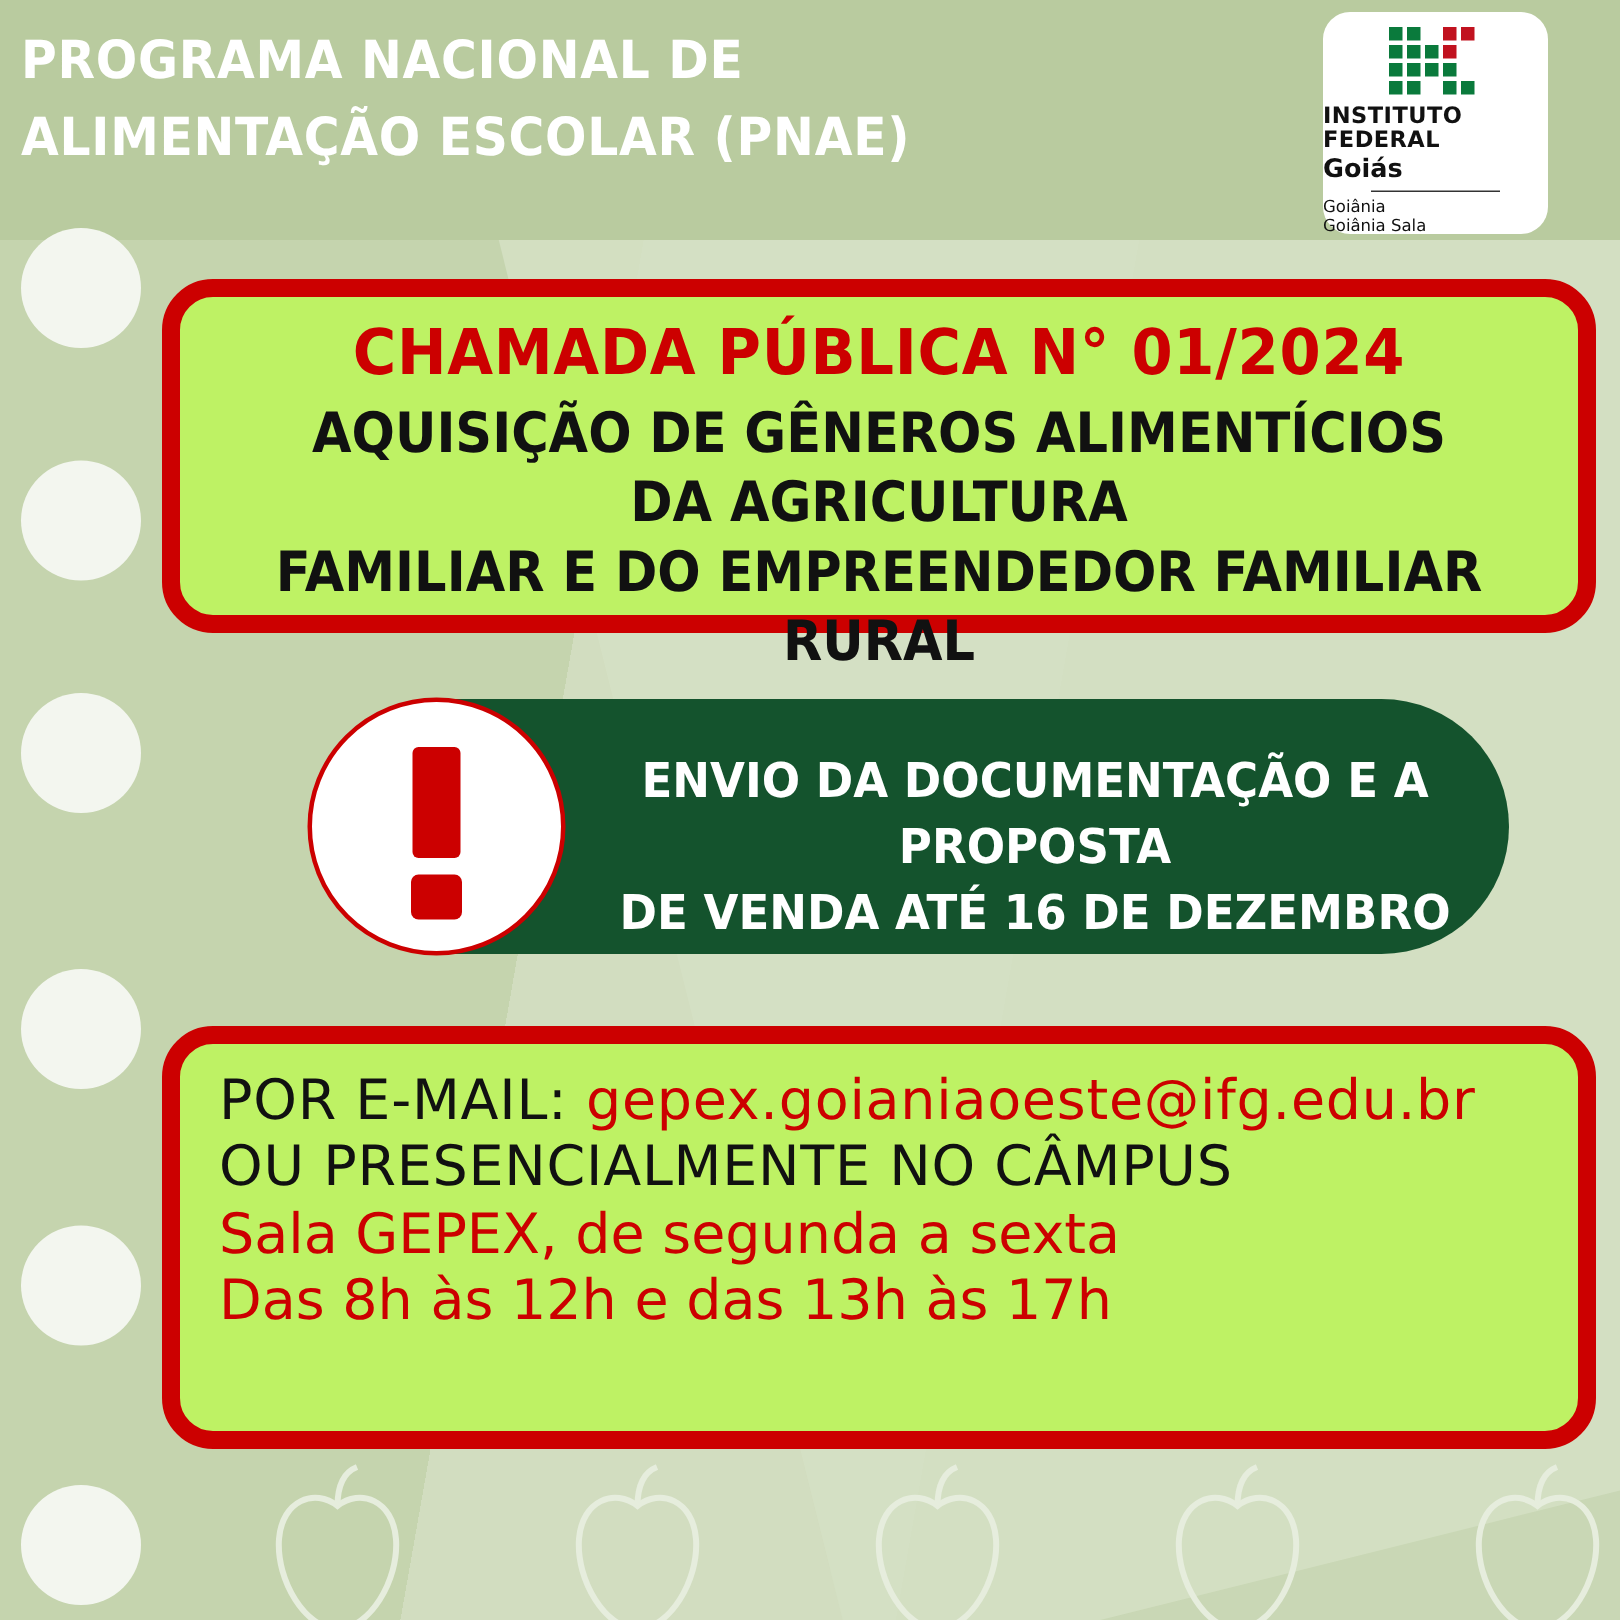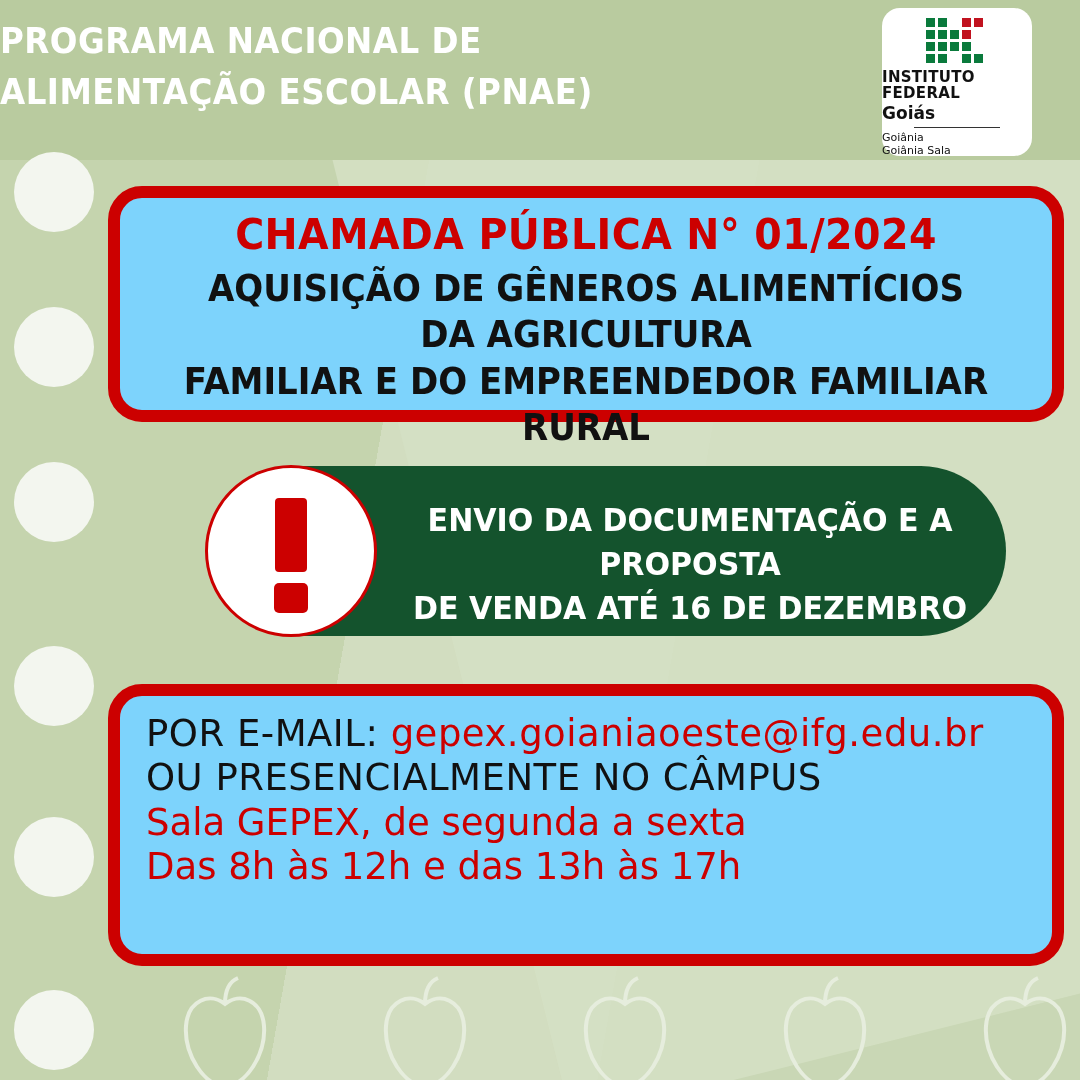--- a/index.html
+++ b/index.html
@@ -44,21 +44,21 @@
     width: 1080px;
     height: 160px;
     background: #b9cb9f;
   }
   .header {
     position: absolute;
     top: 0; left: 0;
     width: 1080px;
     height: 156px;
     box-sizing: border-box;
-    padding: 16px 20px 0 0;
+    padding: 16px 20px 0 14px;
   }
   .header-title {
     font-family: "DejaVu Sans", sans-serif;
     font-weight: bold;
     font-size: 35px;
     letter-spacing: 0.5px;
     line-height: 1.45;
     color: #ffffff;
     text-transform: uppercase;
     transform: scaleX(0.93);
@@ -142,21 +142,21 @@
   }
   .apple {
     position: absolute;
     bottom: -6px;
     width: 110px;
     height: 112px;
   }
   
   .card {
     position: absolute;
-    background: #7dd3fc;
+    background: #bef264;
     border: 12px solid #cc0000;
     border-radius: 34px;
     box-sizing: border-box;
   }
   #card-chamada {
     left: 108px;
     top: 186px;
     width: 956px;
     height: 236px;
     padding: 14px 22px 0 22px;

